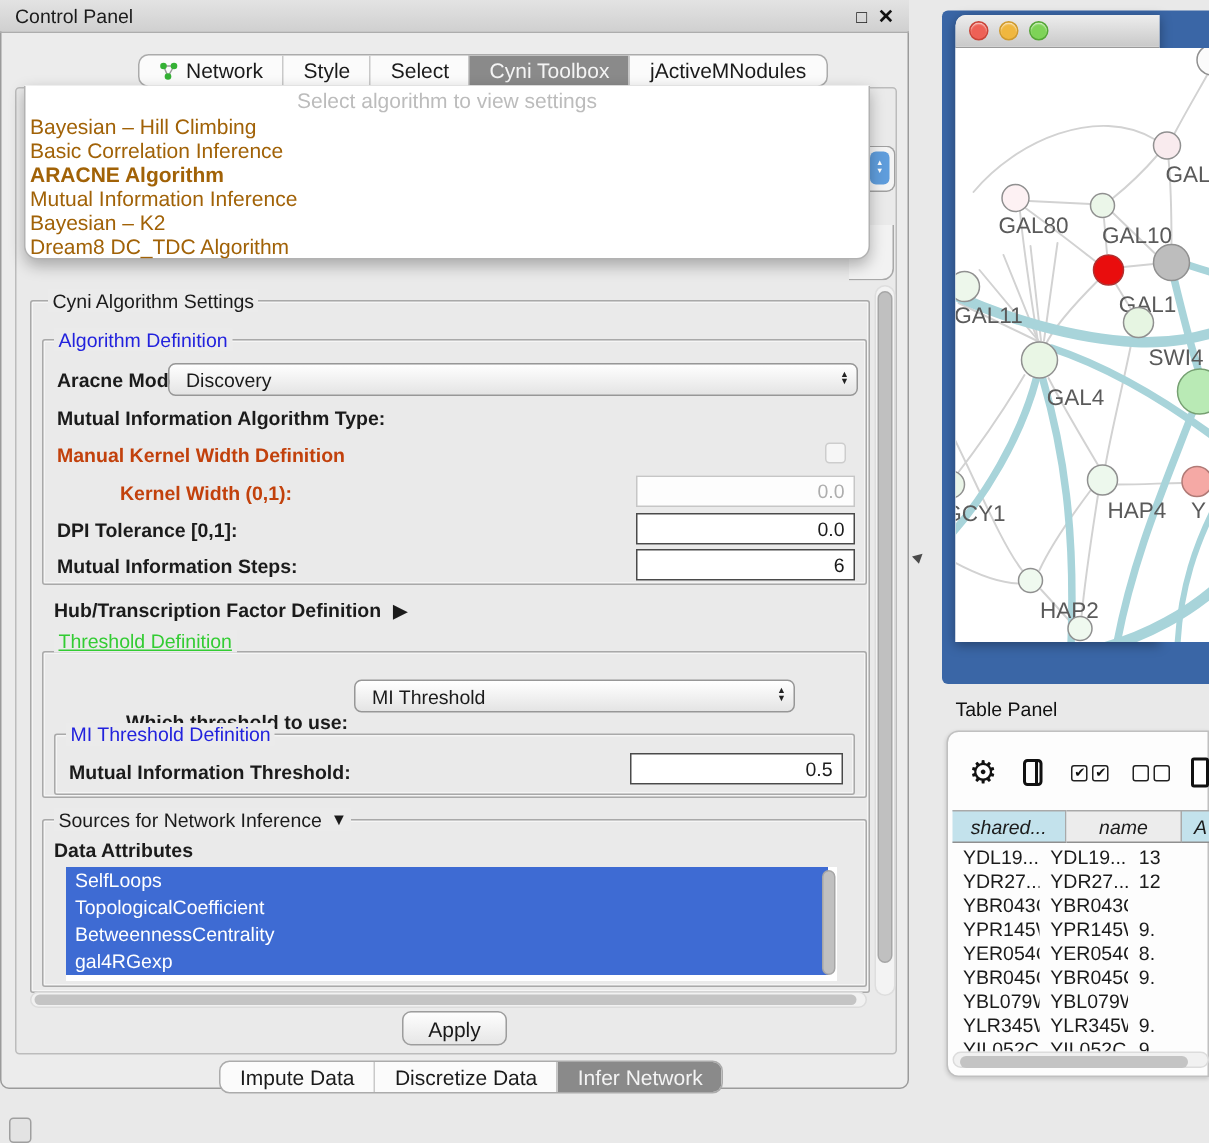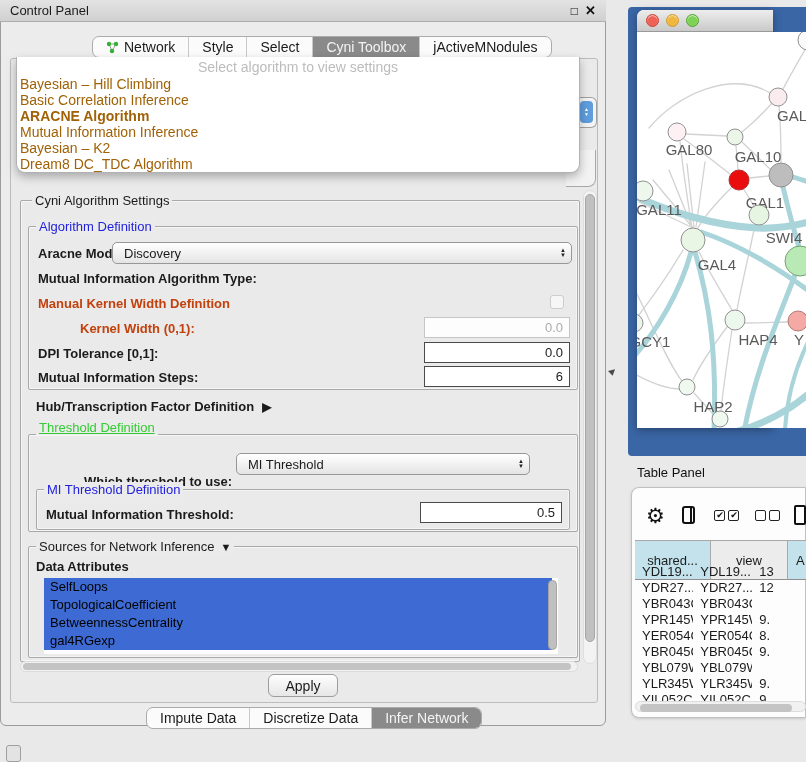--- a/index.html
+++ b/index.html
@@ -40,21 +40,21 @@
          box-sizing:border-box;}
   .stepper{margin-left:auto;display:flex;flex-direction:column;align-items:center;justify-content:center;padding:0 5px;}
   .stepper span{font-size:6px;line-height:5px;color:#222;}
   
   .field{background:#fff;border:1px solid #4a4a4a;font-size:13px;box-sizing:border-box;
          display:flex;align-items:center;justify-content:flex-end;padding:0 6px;}
   .field.off{border-color:#c6c6c6;color:#adadad;background:#fdfdfd;}
   .checkbox{border:1px solid #cdcdcd;background:#f6f6f6;border-radius:3px;box-sizing:border-box;}
   
   .attr-list{background:#fff;}
-  .attr-row{height:18px;line-height:18px;background:#3e6bd3;color:#000000;font-size:13px;padding-left:6px;}
+  .attr-row{height:18px;line-height:18px;background:#3e6bd3;color:#ffffff;font-size:13px;padding-left:6px;}
   .vthumb{background:#c0c0c0;border:1px solid #a6a6a6;border-radius:6px;box-sizing:border-box;}
   .vtrack{background:#f3f3f3;border:1px solid #dedede;border-radius:7px;box-sizing:border-box;}
   .htrack{background:#f1f1f1;border:1px solid #dcdcdc;border-radius:6px;box-sizing:border-box;}
   .hthumb{background:#c4c4c4;border-radius:5px;}
   .btn{display:flex;align-items:center;justify-content:center;font-size:14px;
        background:linear-gradient(#fefefe,#e6e6e6);border:1px solid #9d9d9d;border-radius:6px;box-sizing:border-box;}
   
   .blue-frame{background:#3a66a6;border-radius:4px 0 0 4px;}
   .mac-win{background:#fff;border-radius:7px 0 0 0;box-shadow:0 2px 8px rgba(0,0,0,.35);}
   .mac-titlebar{height:22px;background:linear-gradient(#ededed,#c9c9c9);border-bottom:1px solid #9a9a9a;
@@ -67,21 +67,21 @@
   .tp-title{font-size:13px;color:#111;}
   .subpanel{background:#fdfdfd;border:1px solid #c0c0c0;border-radius:8px 0 0 8px;box-sizing:border-box;
         box-shadow:0 1px 3px rgba(0,0,0,.15);}
   .gear{font-size:21px;line-height:21px;color:#111;}
   .cols-icon{width:18px;height:18px;border:2px solid #111;border-radius:3px;box-sizing:border-box;position:relative;}
   .cols-icon div{position:absolute;left:6px;top:0;width:2px;height:14px;background:#111;}
   .cb{width:11px;height:11px;border:1.5px solid #222;border-radius:2px;box-sizing:border-box;
       font-size:9px;line-height:8px;text-align:center;color:#111;background:#fff;}
   .page-icon{width:15px;height:20px;border:2px solid #111;border-radius:2px;background:#fff;box-sizing:border-box;}
   .th{display:flex;align-items:center;justify-content:center;font-size:13px;box-sizing:border-box;
-      border-top:1px solid #a9a9a9;border-bottom:1px solid #8f8f8f;border-right:1px solid #a9a9a9;background:#ececec;height:40px;}
+      border-top:1px solid #a9a9a9;border-bottom:1px solid #8f8f8f;border-right:1px solid #a9a9a9;background:#ececec;height:22px;font-style:italic;}
   .th.hl{background:#c3e2ec;}
   .tr{display:flex;height:16px;line-height:16px;font-size:13px;}
   .td{padding-left:7px;box-sizing:border-box;white-space:nowrap;overflow:hidden;}
   .cursor-mark{width:0;height:0;border-left:6px solid #4a4a4a;border-top:3px solid transparent;
       border-bottom:4px solid transparent;transform:rotate(-160deg);}
   .tl-sliver{background:#f6f6f6;border-right:1px solid #a9a9a9;}
 </style>
 </head>
 <body>
 
@@ -336,21 +336,21 @@
     </span>
     <span style="margin-left:16px;display:flex;gap:3px;">
       <span class="cb"></span>
         <span class="cb"></span>
     </span>
     <span class="page-icon" style="margin-left:14px;"></span>
   </div>
 
   <div class="a" style="left:635px;top:540px;display:flex;">
     <div class="th hl" style="width:76px;">shared...</div>
-    <div class="th" style="width:77px;">view</div>
+    <div class="th" style="width:77px;">name</div>
     <div class="th hl" style="width:70px;justify-content:flex-start;padding-left:8px;">A</div>
   </div>
 
   <div class="a" style="left:635px;top:564px;width:171px;height:137px;overflow:hidden;">
     <div class="tr">
       <div class="td" style="width:76px;">YDL19...</div>
         <div class="td" style="width:77px;">YDL19...</div>
         <div class="td" style="width:70px;">13</div>
     </div>
     <div class="tr">

